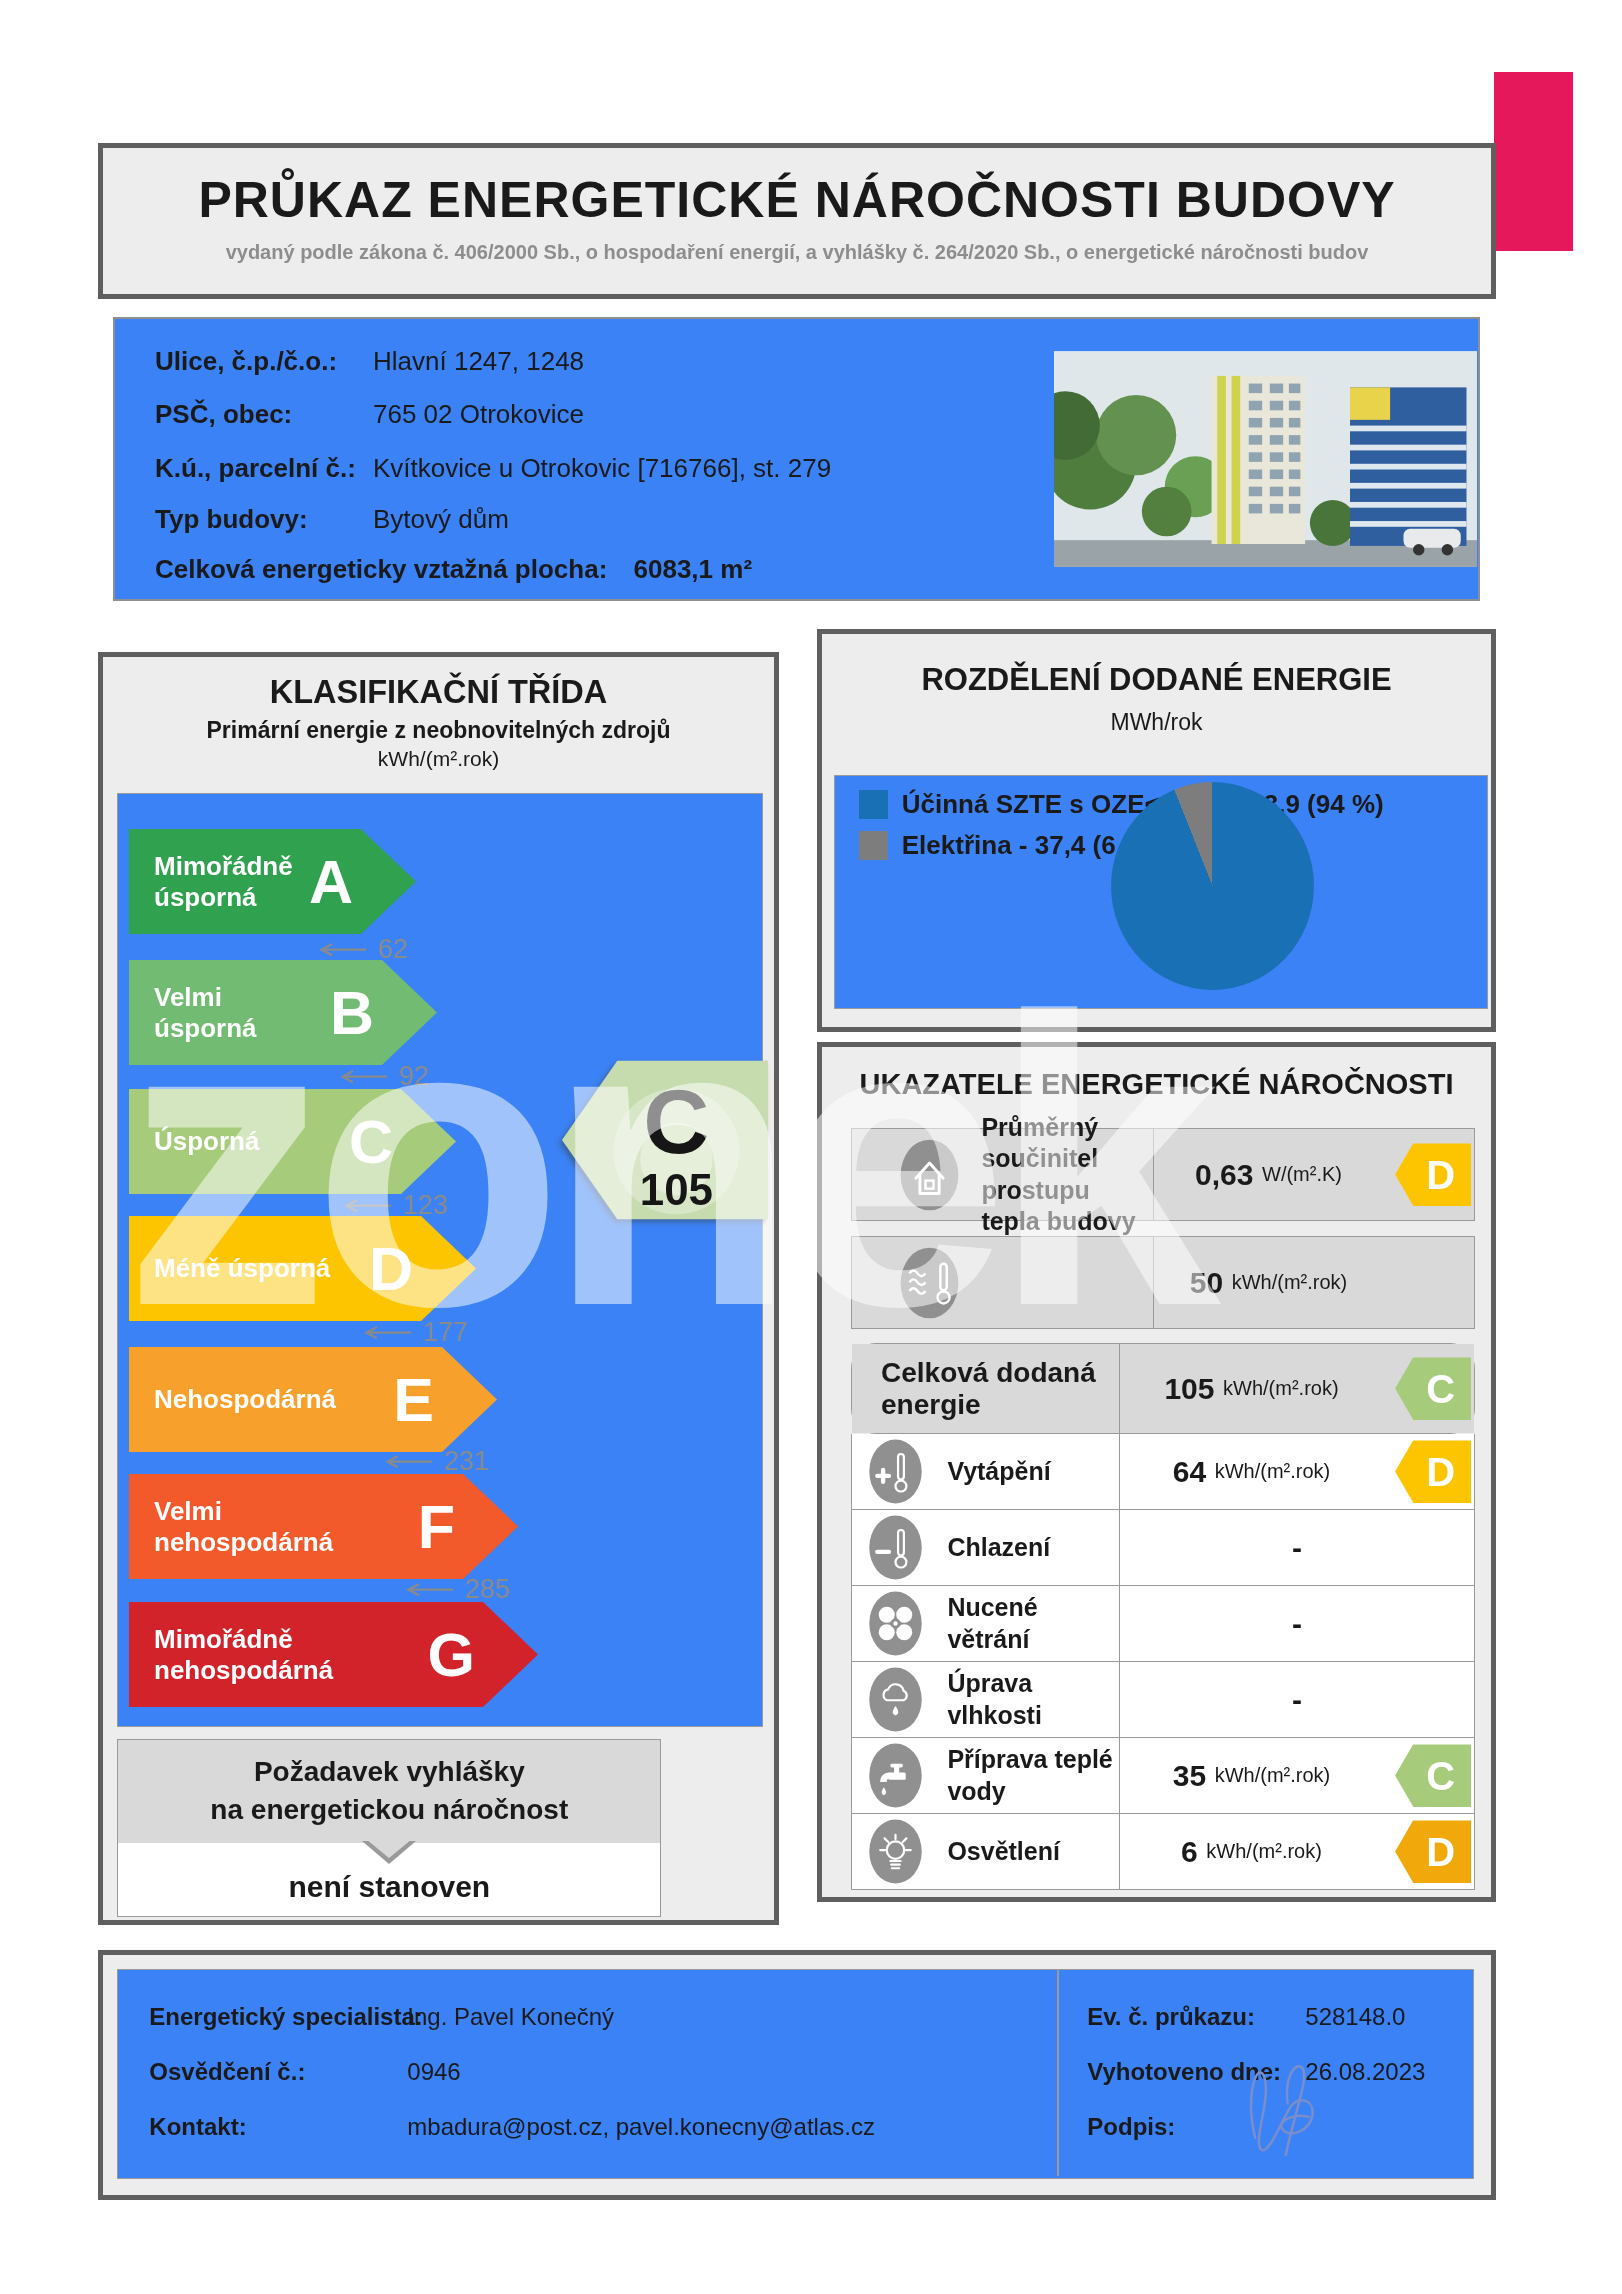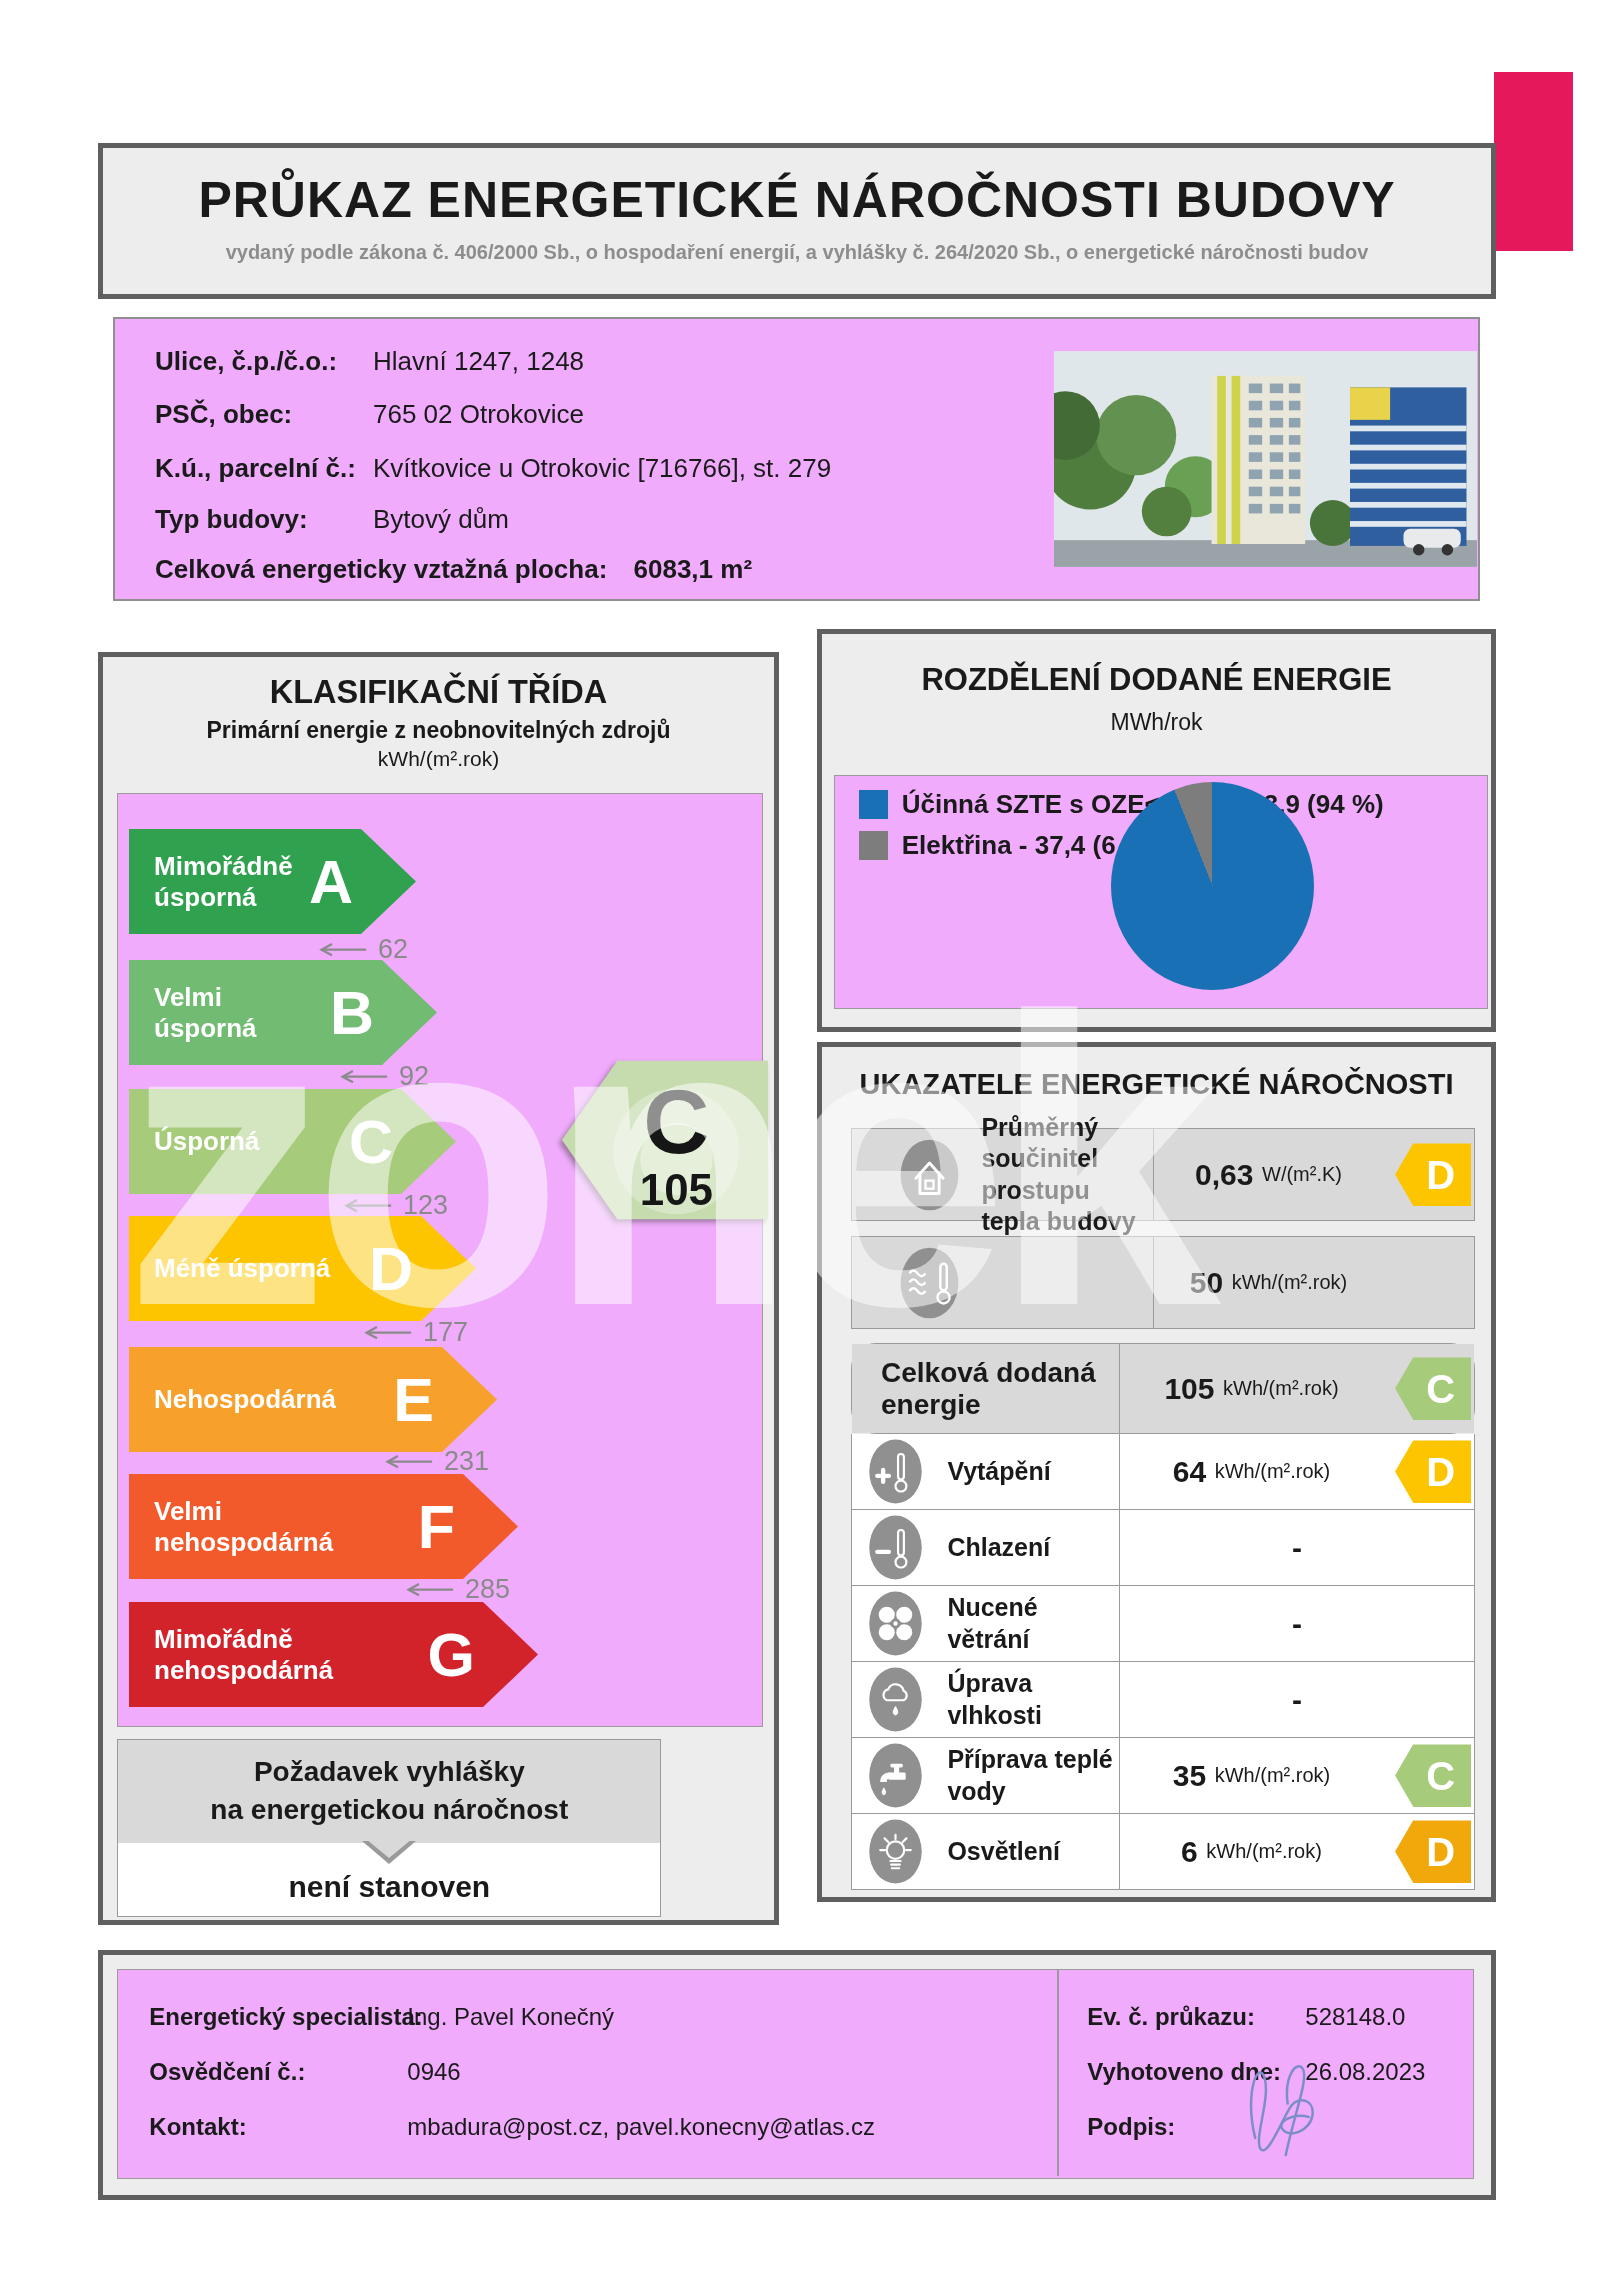--- a/index.html
+++ b/index.html
@@ -1,20 +1,20 @@
 <!DOCTYPE html>
 <html><head>
 <meta charset="utf-8">
 <style>
   html,body{margin:0;padding:0;background:#fff;}
   .page{position:relative;width:1622px;height:2294px;background:#fff;overflow:hidden;
         font-family:"Liberation Sans",sans-serif;color:#1a1a1a;}
   .abs{position:absolute;}
   .panel{position:absolute;background:#ededed;border:5.7px solid #5f5f5f;box-sizing:border-box;}
-  .inner{position:absolute;background:#f0abfc;border:1.9px solid #9a9a9a;box-sizing:border-box;}
+  .inner{position:absolute;background:#3b82f6;border:1.9px solid #9a9a9a;box-sizing:border-box;}
 
   
   .main-title{margin-top:23px;text-align:center;font-size:50px;font-weight:bold;letter-spacing:1px;}
   .main-sub{margin-top:11.5px;text-align:center;font-size:20px;font-weight:bold;color:#8d8d8d;}
 
   
   .field{position:absolute;font-size:26px;white-space:nowrap;}
   .field .lbl{font-weight:bold;}
   .field .val{position:absolute;left:218px;top:0;font-weight:normal;}
   .area-line .val2{font-weight:bold;margin-left:19px;}

